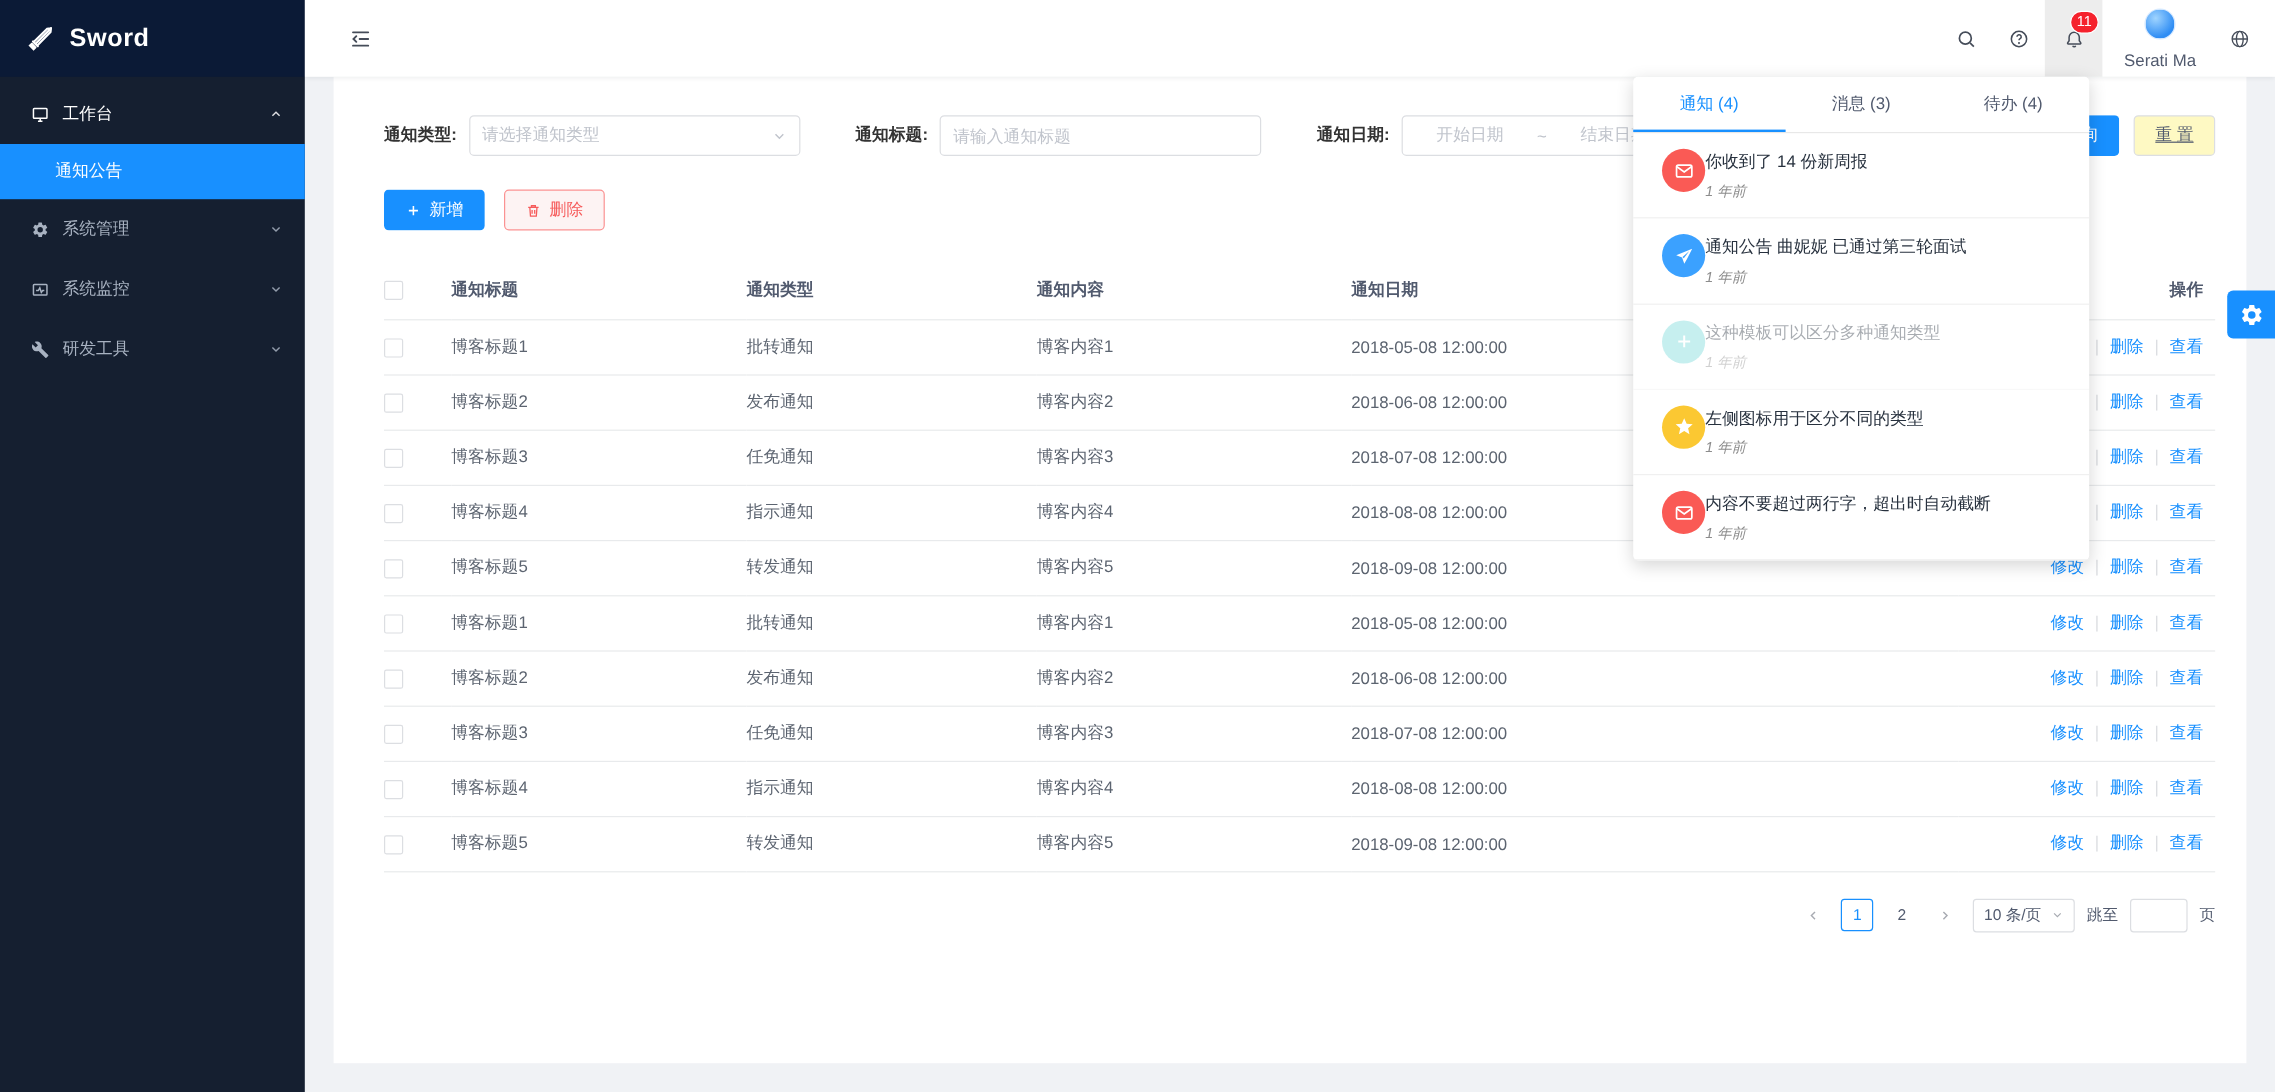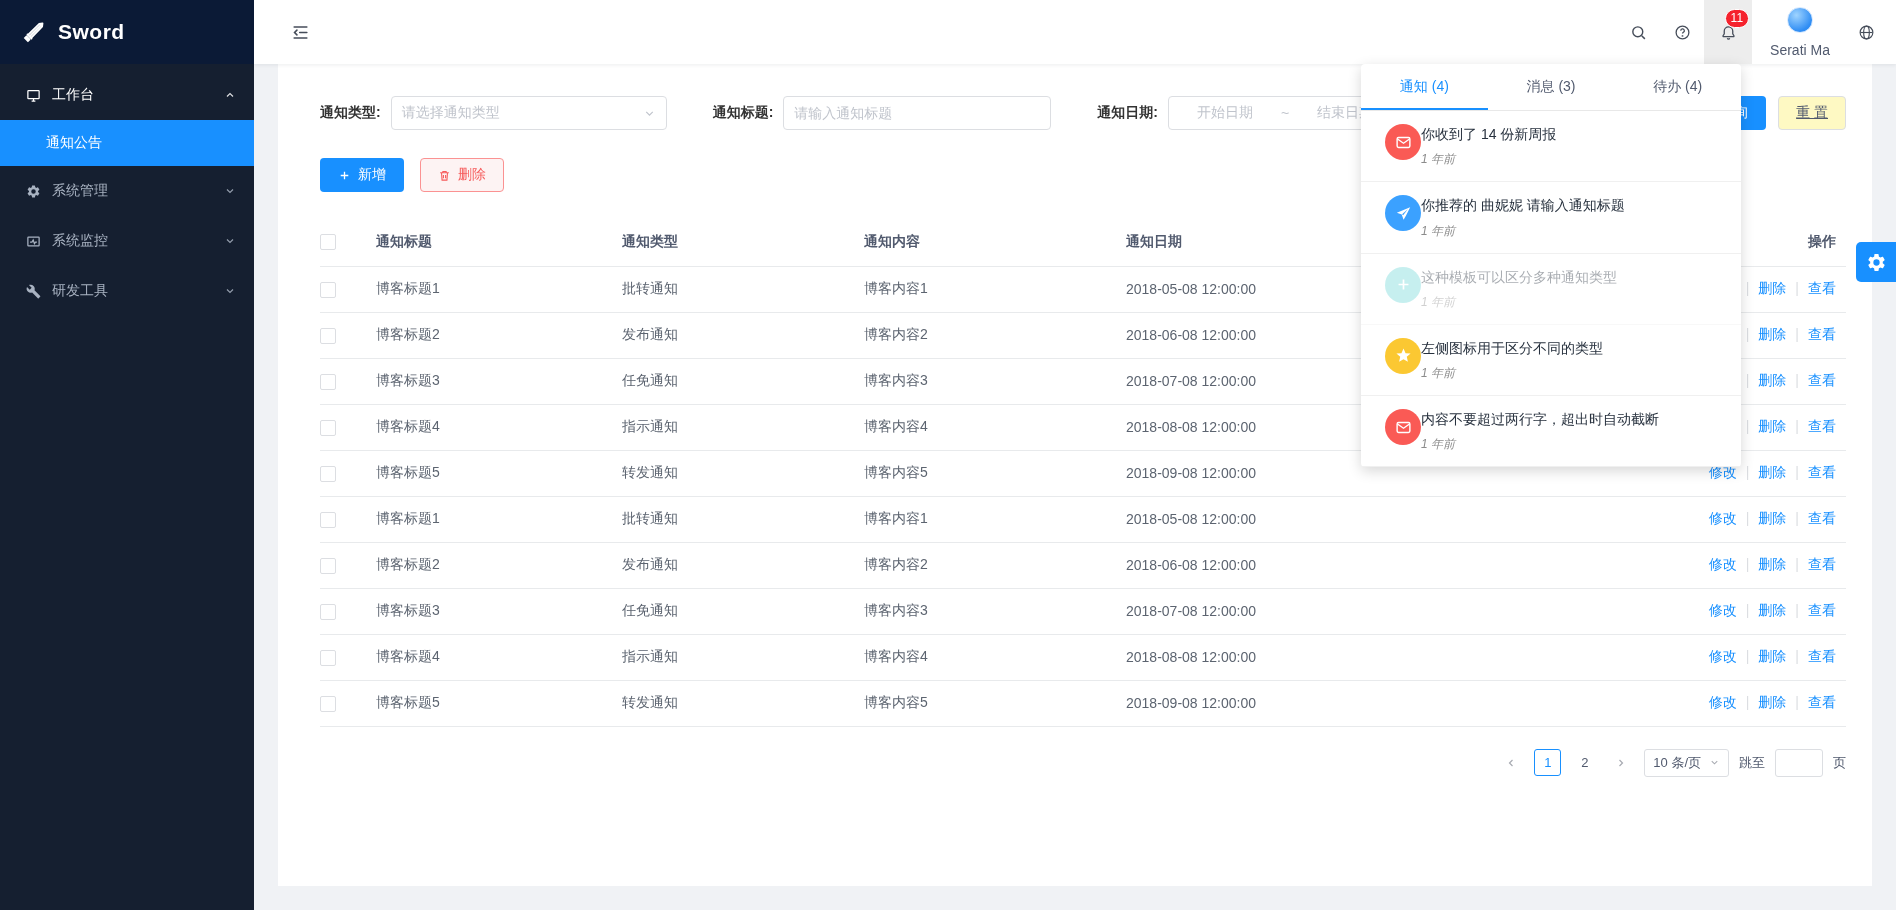--- a/index.html
+++ b/index.html
@@ -413,21 +413,21 @@
     </span>
   </div>
 
   <div class="notice-item">
     <span class="n-icon" style="background-color: rgb(59, 161, 255);">
       <svg viewBox="0 0 24 24" fill="#fff">
           <path d="M21.4 3.1L2.6 11l6.9 2.4 2.6 7.5 3.5-6.1 5.8-11.7zM10 13l8-7-6.5 8.5L10 13z"></path>
         </svg>
     </span>
     <span class="n-body">
-      <span class="n-title" style="display:block">你推荐的 曲妮妮 请输入通知标题</span>
+      <span class="n-title" style="display:block">通知公告 曲妮妮 已通过第三轮面试</span>
       <span class="n-time" style="display:block">1 年前</span>
     </span>
   </div>
 
   <div class="notice-item read">
     <span class="n-icon" style="background-color: rgb(115, 216, 216);">
       <svg viewBox="0 0 24 24" fill="none" stroke="#fff" stroke-width="2.4">
           <path d="M12 5v14M5 12h14"></path>
         </svg>
     </span>

